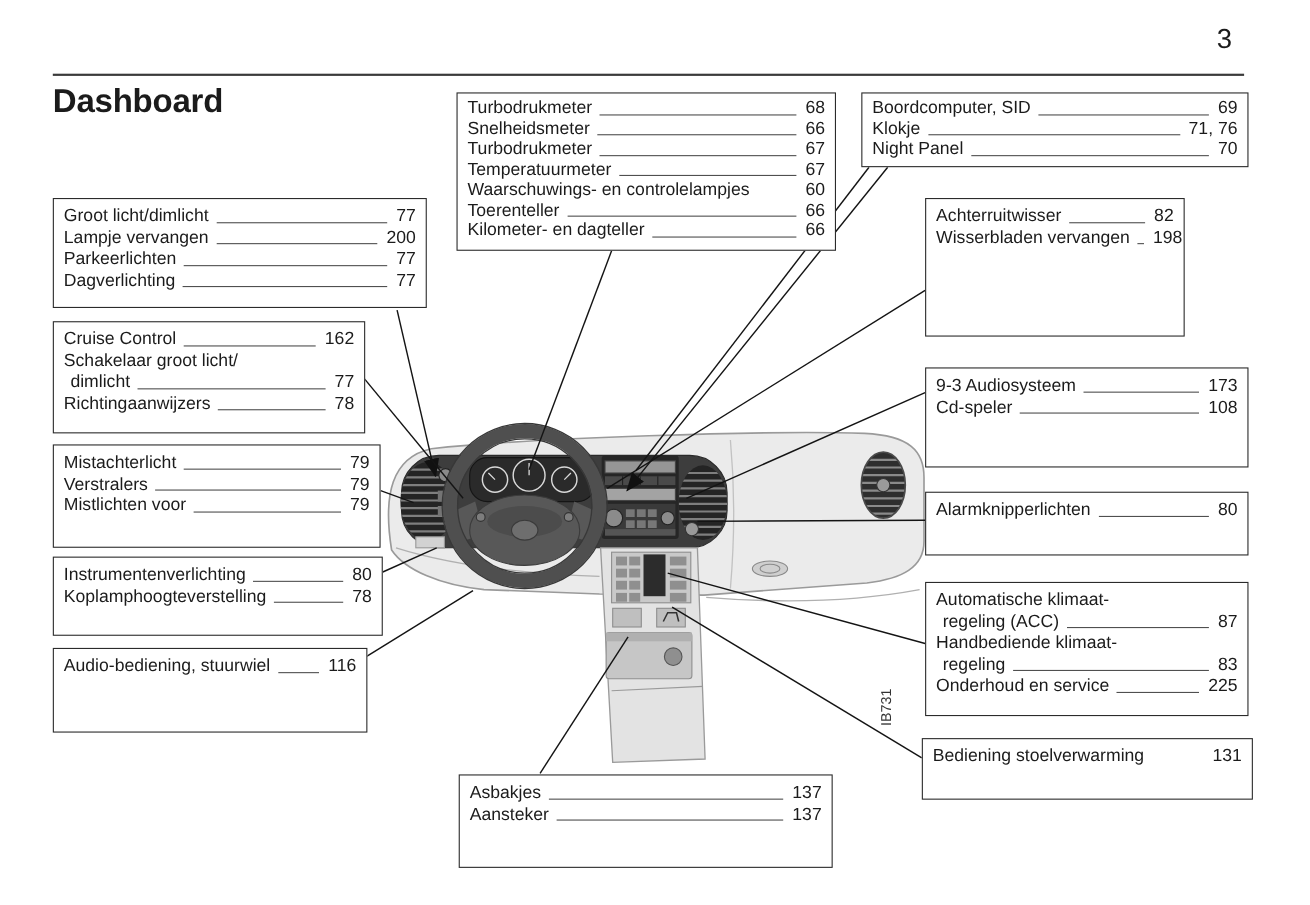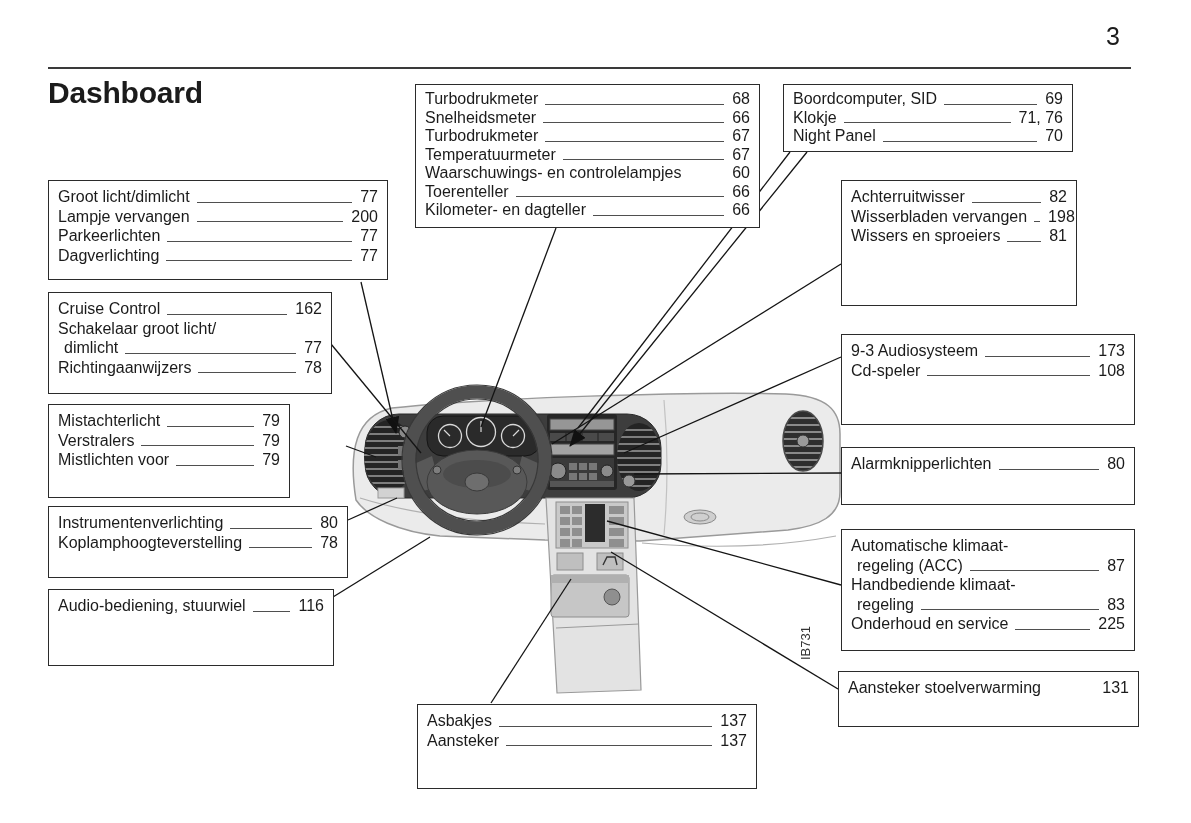--- a/index.html
+++ b/index.html
@@ -216,21 +216,21 @@
         <span class="fill"></span>
         <span class="num">77</span>
       </div>
     <div class="row">
         <span class="lbl">Richtingaanwijzers</span>
         <span class="fill"></span>
         <span class="num">78</span>
       </div>
   </div>
 
-  <div class="callout" style="left:48px;top:404px;width:242px;height:94px">
+  <div class="callout" style="left:48px;top:404px;width:298px;height:94px">
     <div class="row">
         <span class="lbl">Mistachterlicht</span>
         <span class="fill"></span>
         <span class="num">79</span>
       </div>
     <div class="row">
         <span class="lbl">Verstralers</span>
         <span class="fill"></span>
         <span class="num">79</span>
       </div>
@@ -292,21 +292,21 @@
         <span class="fill"></span>
         <span class="num">66</span>
       </div>
     <div class="row">
         <span class="lbl">Kilometer- en dagteller</span>
         <span class="fill"></span>
         <span class="num">66</span>
       </div>
   </div>
 
-  <div class="callout compact" style="left:783px;top:84px;width:290px;height:68px">
+  <div class="callout compact" style="left:783px;top:84px;width:352px;height:68px">
     <div class="row">
         <span class="lbl">Boordcomputer, SID</span>
         <span class="fill"></span>
         <span class="num">69</span>
       </div>
     <div class="row">
         <span class="lbl">Klokje</span>
         <span class="fill"></span>
         <span class="num">71, 76</span>
       </div>
@@ -320,25 +320,20 @@
   <div class="callout" style="left:841px;top:180px;width:236px;height:126px">
     <div class="row">
         <span class="lbl">Achterruitwisser</span>
         <span class="fill"></span>
         <span class="num">82</span>
       </div>
     <div class="row">
         <span class="lbl">Wisserbladen vervangen</span>
         <span class="fill"></span>
         <span class="num">198</span>
-      </div>
-    <div class="row">
-        <span class="lbl">Wissers en sproeiers</span>
-        <span class="fill"></span>
-        <span class="num">81</span>
       </div>
   </div>
 
   <div class="callout" style="left:841px;top:334px;width:294px;height:91px">
     <div class="row">
         <span class="lbl">9-3 Audiosysteem</span>
         <span class="fill"></span>
         <span class="num">173</span>
       </div>
     <div class="row">
@@ -375,21 +370,21 @@
       </div>
     <div class="row">
         <span class="lbl">Onderhoud en service</span>
         <span class="fill"></span>
         <span class="num">225</span>
       </div>
   </div>
 
   <div class="callout" style="left:838px;top:671px;width:301px;height:56px">
     <div class="row">
-        <span class="lbl">Aansteker stoelverwarming</span>
+        <span class="lbl">Bediening stoelverwarming</span>
         <span class="num">131</span>
       </div>
   </div>
 
   <div class="callout" style="left:417px;top:704px;width:340px;height:85px">
     <div class="row">
         <span class="lbl">Asbakjes</span>
         <span class="fill"></span>
         <span class="num">137</span>
       </div>

